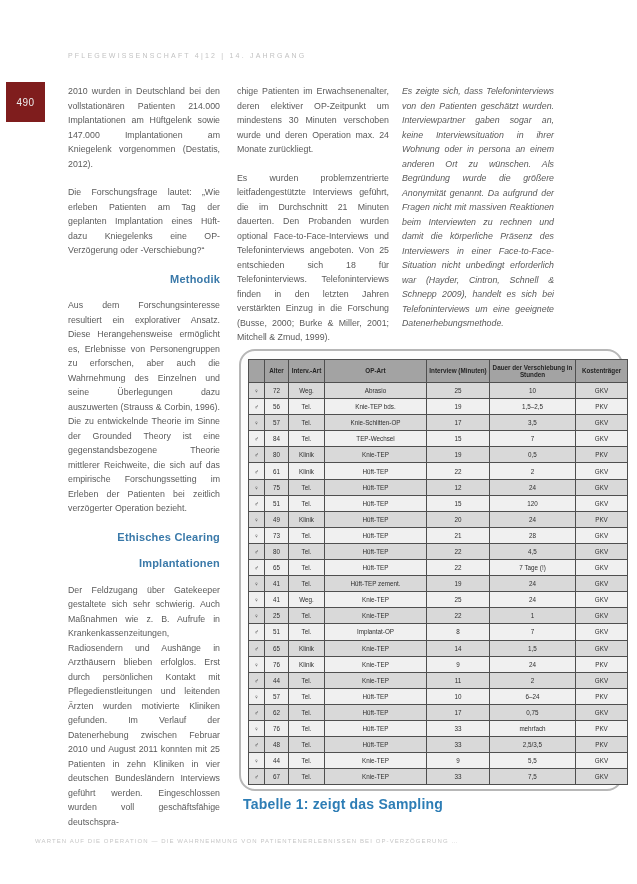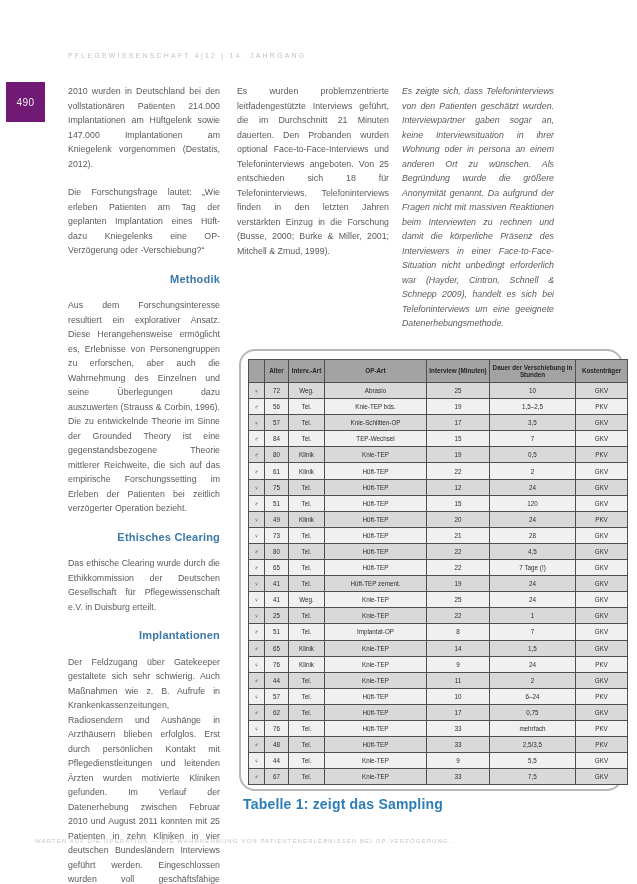--- a/index.html
+++ b/index.html
@@ -2,21 +2,21 @@
 <html lang="de"><head>
 <meta charset="utf-8">
 <style>
   html,body{margin:0;padding:0;background:#ffffff;}
   .page{position:relative;width:637px;height:884px;background:#ffffff;
         font-family:"Liberation Sans", sans-serif;overflow:hidden;}
 
   .jheader{position:absolute;left:68px;top:52px;font-size:7px;letter-spacing:2.2px;
            color:#c2c2c2;text-transform:uppercase;white-space:nowrap;}
 
-  .badge{position:absolute;left:6px;top:82px;width:39px;height:40px;background:#701a75;
+  .badge{position:absolute;left:6px;top:82px;width:39px;height:40px;background:#7f1d1d;
          color:#ececec;display:flex;align-items:center;justify-content:center;
          font-size:10px;letter-spacing:.5px;}
 
   .col{position:absolute;top:84px;width:152px;font-size:8.8px;line-height:14.5px;
        color:#5a5a5a;text-align:justify;hyphens:auto;}
   .col1{left:68px;} .col2{left:237px;} .col3{left:402px;font-style:italic;}
   .col p{margin:0 0 14px 0;}
   .sect{color:#3a79a9;font-size:11px;font-weight:bold;margin:4px 0 12px 0;
         text-align:right;letter-spacing:.2px;}
 
@@ -51,26 +51,26 @@
   <div class="badge">
     <span>490</span>
   </div>
 
   <div class="col col1">
     <p>2010 wurden in Deutschland bei den vollstationären Patienten 214.000 Implantationen am Hüftgelenk sowie 147.000 Implantationen am Kniegelenk vorgenommen (Destatis, 2012).</p>
     <p>Die Forschungsfrage lautet: „Wie erleben Patienten am Tag der geplanten Implantation eines Hüft- dazu Kniegelenks eine OP-Verzögerung oder -Verschiebung?“</p>
     <div class="sect">Methodik</div>
     <p>Aus dem Forschungsinteresse resultiert ein explorativer Ansatz. Diese Herangehensweise ermöglicht es, Erlebnisse von Personengruppen zu erforschen, aber auch die Wahrnehmung des Einzelnen und seine Überlegungen dazu auszuwerten (Strauss &amp; Corbin, 1996). Die zu entwickelnde Theorie im Sinne der Grounded Theory ist eine gegenstandsbezogene Theorie mittlerer Reichweite, die sich auf das empirische Forschungssetting im Erleben der Patienten bei zeitlich verzögerter Operation bezieht.</p>
     <div class="sect">Ethisches Clearing</div>
-    <p>Das ethische Clearing wurde durch die Ethikkommission der Deutschen Gesellschaft für Pflegewissenschaft e.V. in Duisburg erteilt.</p>
     <div class="sect">Implantationen</div>
     <p>Der Feldzugang über Gatekeeper gestaltete sich sehr schwierig. Auch Maßnahmen wie z. B. Aufrufe in Krankenkassenzeitungen, Radiosendern und Aushänge in Arzthäusern blieben erfolglos. Erst durch persönlichen Kontakt mit Pflegedienstleitungen und leitenden Ärzten wurden motivierte Kliniken gefunden. Im Verlauf der Datenerhebung zwischen Februar 2010 und August 2011 konnten mit 25 Patienten in zehn Kliniken in vier deutschen Bundesländern Interviews geführt werden. Eingeschlossen wurden voll geschäftsfähige deutschspra-</p>
   </div>
 
   <div class="col col2">
+    <p>chige Patienten im Erwachsenenalter, deren elektiver OP-Zeitpunkt um mindestens 30 Minuten verschoben wurde und deren Operation max. 24 Monate zurückliegt.</p>
     <p>Es wurden problemzentrierte leitfadengestützte Interviews geführt, die im Durchschnitt 21 Minuten dauerten. Den Probanden wurden optional Face-to-Face-Interviews und Telefoninterviews angeboten. Von 25 entschieden sich 18 für Telefoninterviews. Telefoninterviews finden in den letzten Jahren verstärkten Einzug in die Forschung (Busse, 2000; Burke &amp; Miller, 2001; Mitchell &amp; Zmud, 1999).</p>
   </div>
 
   <div class="col col3">
     <p>Es zeigte sich, dass Telefoninterviews von den Patienten geschätzt wurden. Interviewpartner gaben sogar an, keine Interviewsituation in ihrer Wohnung oder in persona an einem anderen Ort zu wünschen. Als Begründung wurde die größere Anonymität genannt. Da aufgrund der Fragen nicht mit massiven Reaktionen beim Interviewten zu rechnen und damit die körperliche Präsenz des Interviewers in einer Face-to-Face-Situation nicht unbedingt erforderlich war (Hayder, Cintron, Schnell &amp; Schnepp 2009), handelt es sich bei Telefoninterviews um eine geeignete Datenerhebungsmethode.</p>
   </div>
 
   <div class="tablebox">
     <table class="sampling">
       <thead>

